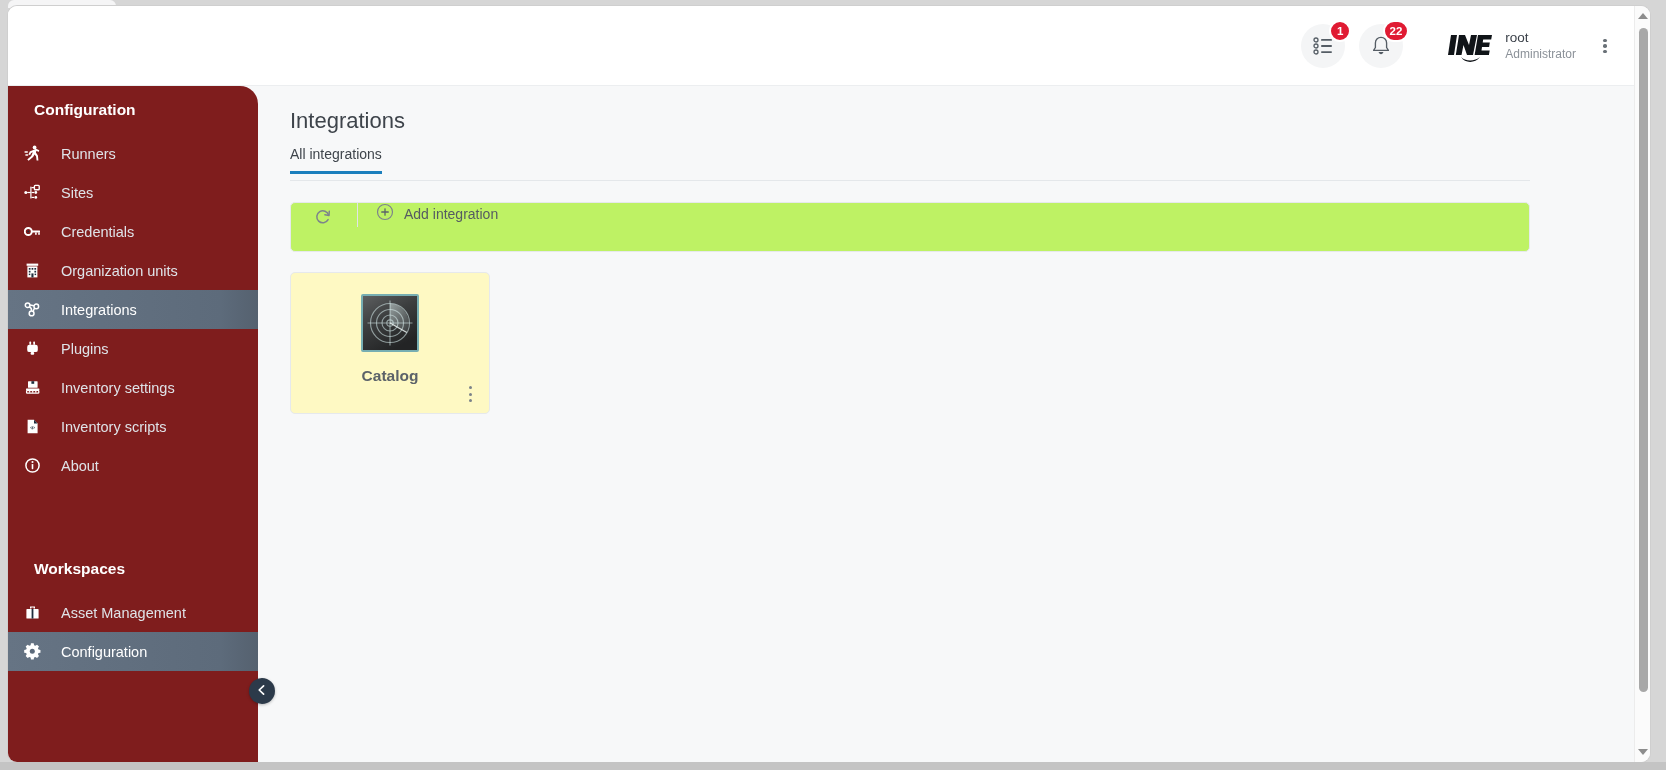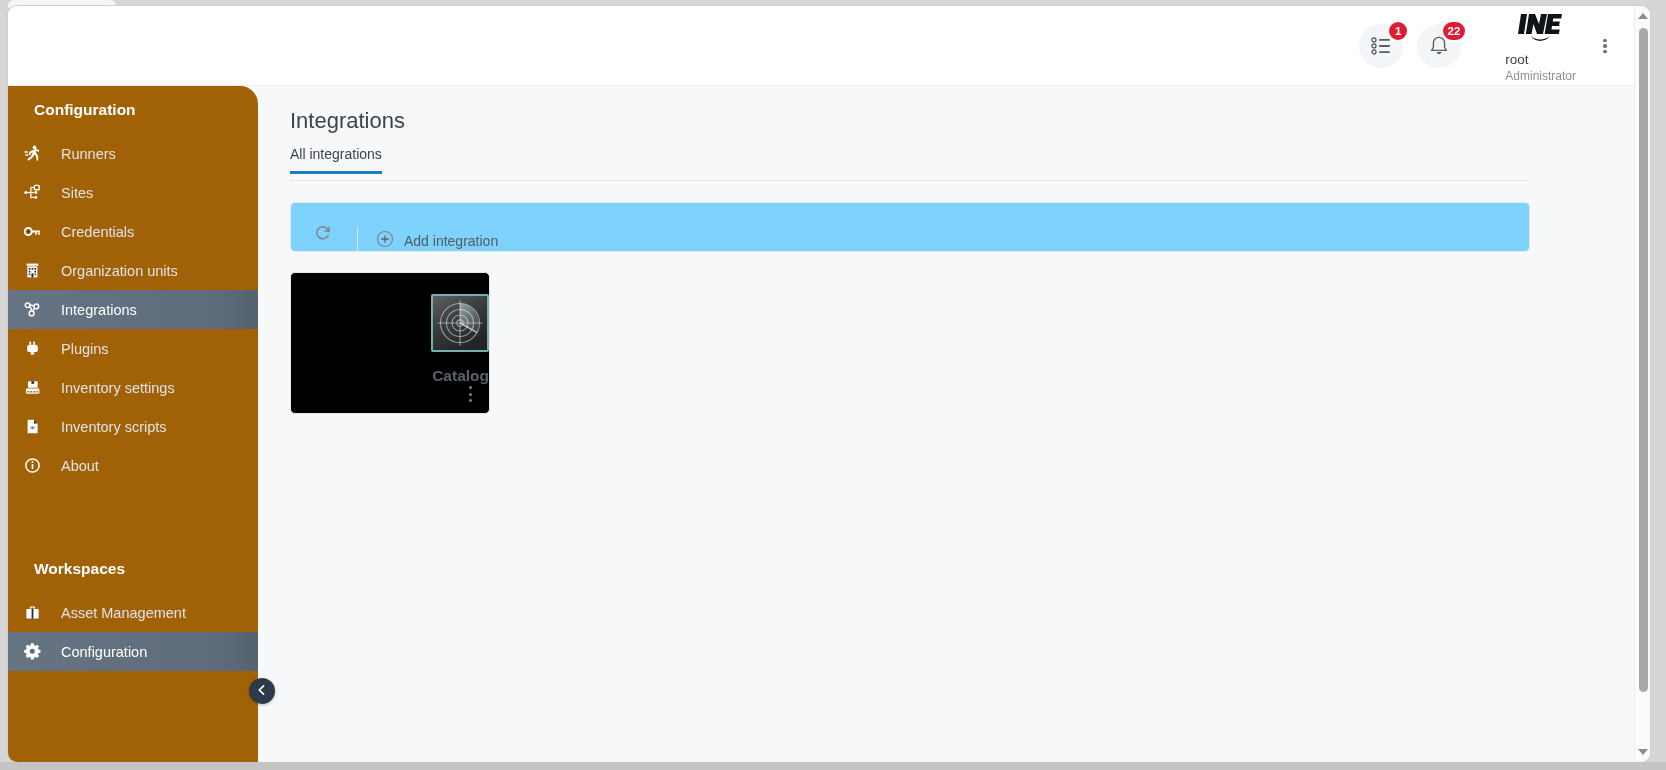--- a/index.html
+++ b/index.html
@@ -106,21 +106,20 @@
     justify-content: center;
     border: 2px solid #ffffff;
   }
 
   .user-block {
     display: flex;
     align-items: center;
     gap: 10px;
     margin-left: 44px;
     cursor: pointer;
-    flex-direction: column;
   }
   .user-avatar {
     width: 48px; height: 34px;
     display: flex; align-items: center; justify-content: center;
     overflow: hidden;
   }
   .user-meta { line-height: 1.25; }
   .user-name { font-size: 13.5px; color: #3b4149; }
   .user-role { font-size: 12px; color: #8b9198; }
 
@@ -137,21 +136,21 @@
     display: block;
     margin: 2.2px 0;
   }
 
   
   .sidebar {
     position: absolute;
     left: 0; top: 80px;
     width: 250px;
     height: 676px;
-    background: #a16207;
+    background: #7f1d1d;
     border-radius: 0 18px 0 0;
     padding-top: 0px;
     overflow: hidden;
   }
 
   .nav-section-title {
     color: #ffffff;
     font-size: 15.5px;
     font-weight: 700;
     padding: 0 0 0 26px;
@@ -239,25 +238,25 @@
     width: 1240px;
     height: 1px;
     background: #e4e7ea;
   }
 
   .toolbar {
     position: absolute;
     left: 32px; top: 116px;
     width: 1240px;
     height: 50px;
-    background: #7dd3fc;
+    background: #bef264;
     border: 1px solid #e6e9ec;
     border-radius: 5px;
     display: flex;
-    align-items: flex-end;
+    align-items: flex-start;
     padding-left: 16px;
   }
   .tb-icon-btn {
     width: 32px; height: 32px;
     display: flex; align-items: center; justify-content: center;
     cursor: pointer;
   }
   .tb-divider {
     width: 1px; height: 24px;
     background: #e1e4e7;
@@ -276,26 +275,26 @@
   .card-grid {
     position: absolute;
     left: 32px; top: 186px;
     display: flex;
     gap: 18px;
   }
   .int-card {
     position: relative;
     width: 200px;
     height: 142px;
-    background: #000000;
+    background: #fef9c3;
     border: 1px solid #e6e9ec;
     border-radius: 5px;
     display: flex;
     flex-direction: column;
-    align-items: flex-end;
+    align-items: center;
     cursor: pointer;
   }
   .int-card-icon {
     margin-top: 21px;
     width: 58px; height: 58px;
     border: 2px solid #77aeb2;
     border-radius: 2px;
     overflow: hidden;
   }
   .int-card-title {

